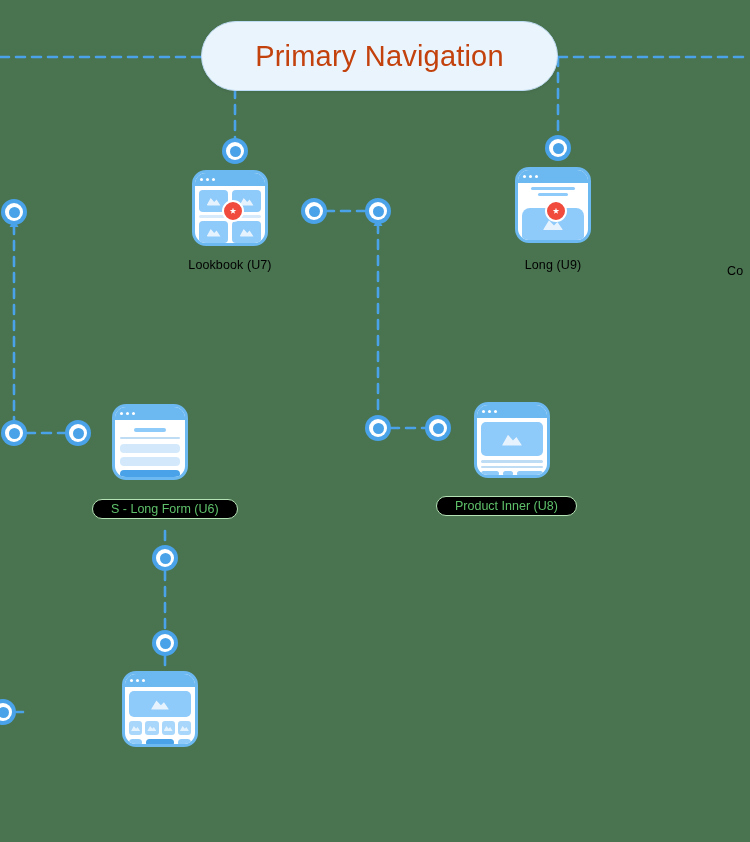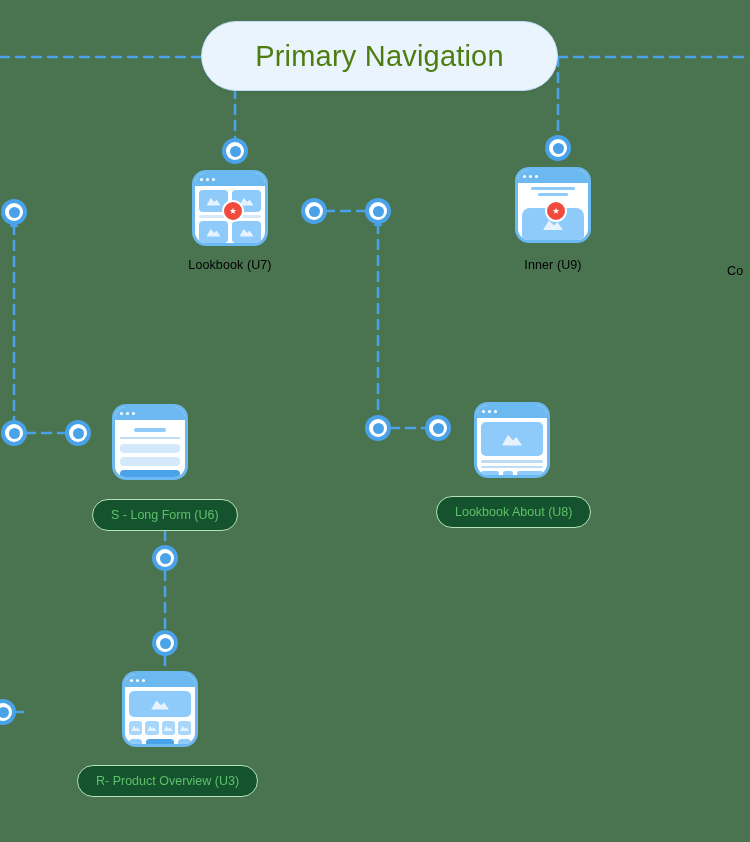--- a/index.html
+++ b/index.html
@@ -25,21 +25,21 @@
     width: 357px; height: 70px;
     background: #eaf4fd;
     border: 1.5px solid #bfdcf5;
     border-radius: 35px;
     display: flex;
     align-items: center;
     justify-content: center;
     box-shadow: 0 1px 3px rgba(0,0,0,0.07);
   }
   .nav-pill-label {
-    color: #4d7c0f;
+    color: #c2410c;
     font-size: 29px;
     font-weight: 400;
     letter-spacing: 0.2px;
     white-space: nowrap;
   }
 
   
   .dot {
     position: absolute;
     width: 26px; height: 26px;
@@ -163,24 +163,24 @@
   .label-plain {
     position: absolute;
     font-size: 12.5px;
     color: #000000;
     white-space: nowrap;
     text-align: center;
     letter-spacing: .1px;
   }
   .label-pill {
     position: absolute;
-    background: #14532d;
+    background: #000000;
     border: 1.5px solid #b6e3b6;
     border-radius: 16px;
-    height: 32px;
+    height: 20px;
     display: flex; align-items: center; justify-content: center;
     padding: 0 18px;
     color: #5ec06a;
     font-size: 12.5px;
     white-space: nowrap;
   }
 </style>
 </head>
 <body>
 
@@ -307,21 +307,21 @@
         <div class="body">
           <div class="ab-line" style="width:70%;"></div>
           <div class="ab-line" style="width:48%;"></div>
           <div class="ab-hero">
               <div class="mountain" style="width:20px;height:12px;"></div>
             </div>
         </div>
         <div class="badge" style="left:27px; top:30px;"></div>
       </div>
     </div>
-    <div class="label-plain" style="left:468px; top:258px; width:170px;">Inner (U9)</div>
+    <div class="label-plain" style="left:468px; top:258px; width:170px;">Long (U9)</div>
 
     <div class="node" style="left:112px; top:404px;">
       <div class="node-icon">
         <div class="titlebar">
             <span></span>
             <span></span>
             <span></span>
           </div>
         <div class="body">
           <div class="lf-head"></div>
@@ -351,21 +351,21 @@
           <div class="hero-rule"></div>
           <div class="hero-foot">
               <b style="width:18px;"></b>
               <b style="width:10px;"></b>
               <b style="flex:1;"></b>
             </div>
         </div>
       </div>
     </div>
     <div class="label-pill" style="left:436px; top:496px;">
-      <span>Lookbook About (U8)</span>
+      <span>Product Inner (U8)</span>
     </div>
 
     <div class="node" style="left:122px; top:671px;">
       <div class="node-icon">
         <div class="titlebar">
             <span></span>
             <span></span>
             <span></span>
           </div>
         <div class="body">
@@ -387,20 +387,17 @@
               </b>
             </div>
           <div class="po-foot">
               <b style="width:13px;"></b>
               <b class="wide"></b>
               <b style="width:13px;"></b>
             </div>
         </div>
       </div>
     </div>
-    <div class="label-pill" style="left:77px; top:765px;">
-      <span>R- Product Overview (U3)</span>
-    </div>
 
     <div class="label-plain" style="left:727px; top:264px; text-align:right;">Co</div>
 
   </div>
 </div>
 
 </body></html>

